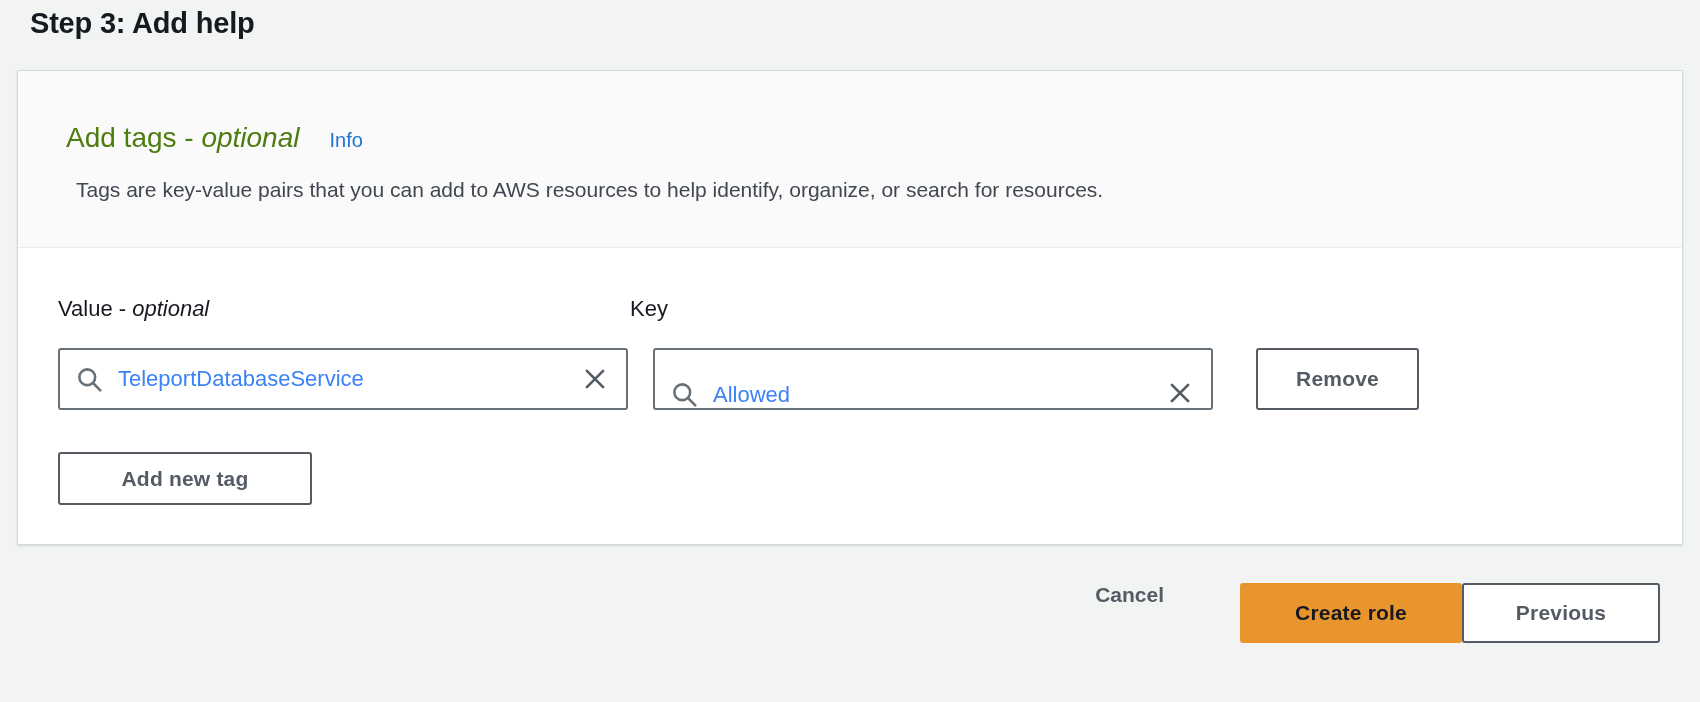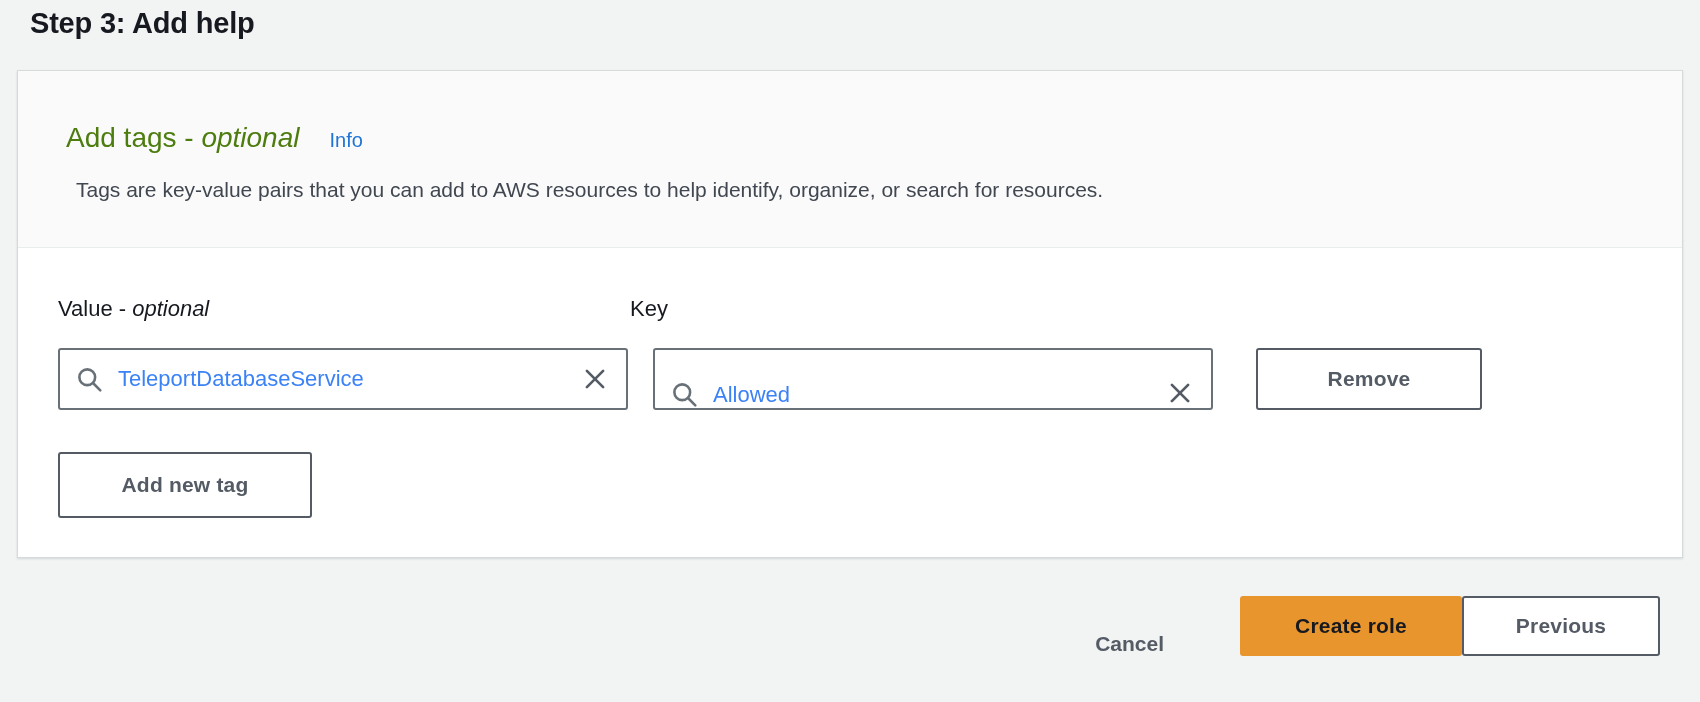--- a/index.html
+++ b/index.html
@@ -80,29 +80,29 @@
     display: inline-flex; align-items: center; justify-content: center;
     font-family: inherit; font-size: 21px; font-weight: 700;
     border-radius: 3px; cursor: pointer;
     letter-spacing: 0.2px;
   }
   .btn-secondary {
     background: #ffffff;
     border: 2px solid #545b64;
     color: #545b64;
   }
-  .remove-btn { width: 226px; height: 62px; margin-left: 43px; }
-  .add-tag-btn { margin-top: 42px; height: 66px; min-width: 254px; padding: 0 34px; }
+  .remove-btn { width: 163px; height: 62px; margin-left: 43px; }
+  .add-tag-btn { margin-top: 42px; height: 53px; min-width: 254px; padding: 0 34px; }
   .note {
     margin: 12px 0 0 2px;
     font-size: 21px; line-height: 30px;
     color: #687078;
   }
   .footer-actions {
-    display: flex; align-items: flex-end; justify-content: flex-end;
+    display: flex; align-items: flex-start; justify-content: flex-end;
     margin: 38px 40px 0 0;
   }
   .cancel-link {
     font-size: 21px; font-weight: 700; color: #545b64;
     text-decoration: none; margin-right: 58px; cursor: pointer;
   }
   .btn-previous { height: 60px; min-width: 198px; padding: 0 30px; }
   .btn-primary {
     height: 60px; min-width: 222px; padding: 0 30px; margin-left: 18px;
     background: #e9952e;

